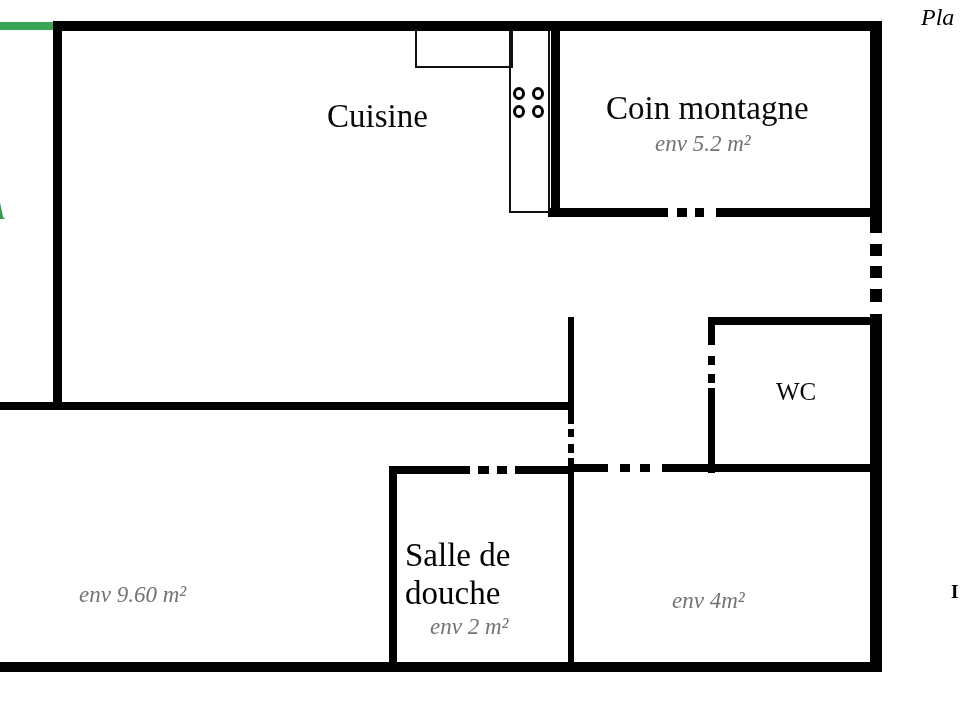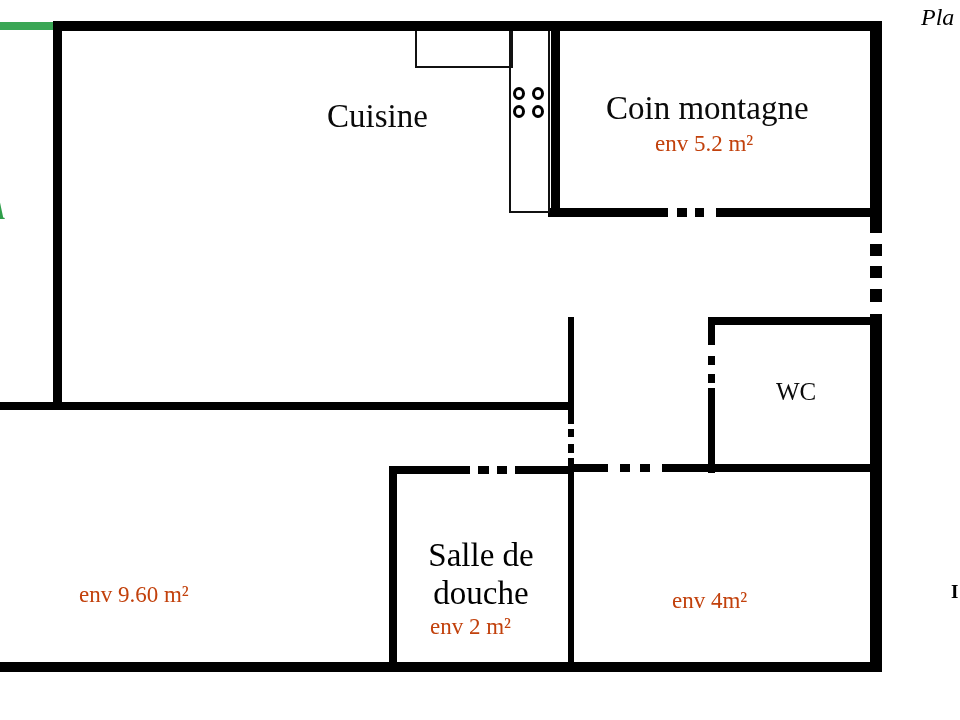--- a/index.html
+++ b/index.html
@@ -1,31 +1,31 @@
 <!DOCTYPE html>
 <html><head>
 <meta charset="utf-8">
 <style>
   html,body{margin:0;padding:0;background:#fff;}
   #plan{position:relative;width:960px;height:720px;background:#ffffff;overflow:hidden;
         font-family:"Liberation Serif","DejaVu Serif",serif;color:#000;}
   .wall{position:absolute;background:#000;}
   .thin{position:absolute;border:2px solid #111;border-top:none;background:transparent;}
   .label{position:absolute;white-space:nowrap;font-size:33px;color:#0a0a0a;}
-  .area{position:absolute;white-space:nowrap;font-size:23px;color:#c2410c;}
+  .area{position:absolute;white-space:nowrap;font-style:italic;font-size:23px;color:#737373;}
   .burner{position:absolute;width:12px;height:13px;border:3px solid #000;border-radius:50%;
           background:#fff;box-sizing:border-box;}
   #watermark{position:absolute;left:0;top:46px;width:13px;height:340px;overflow:hidden;}
   .wm-frag{position:absolute;left:-14px;font-size:30px;font-style:italic;font-weight:bold;
            color:#2f9e4a;line-height:1;}
   #green-bar{position:absolute;left:0;top:22px;width:57px;height:8px;background:#3aa655;}
   #plan-title{position:absolute;left:921px;top:4px;font-style:italic;font-size:24px;}
   #right-edge-frag{position:absolute;left:951px;top:581px;width:12px;height:18px;
                    overflow:hidden;font-size:19px;font-weight:bold;}
-  .wrap-label{position:absolute;left:405px;top:536px;width:152px;text-align:center;
+  .wrap-label{position:absolute;left:405px;top:536px;width:152px;
               font-size:33px;line-height:1.16;white-space:normal;}
 </style>
 </head>
 <body>
 
 <div id="plan">
 
   <div id="green-bar"></div>
   <div id="watermark">
 

